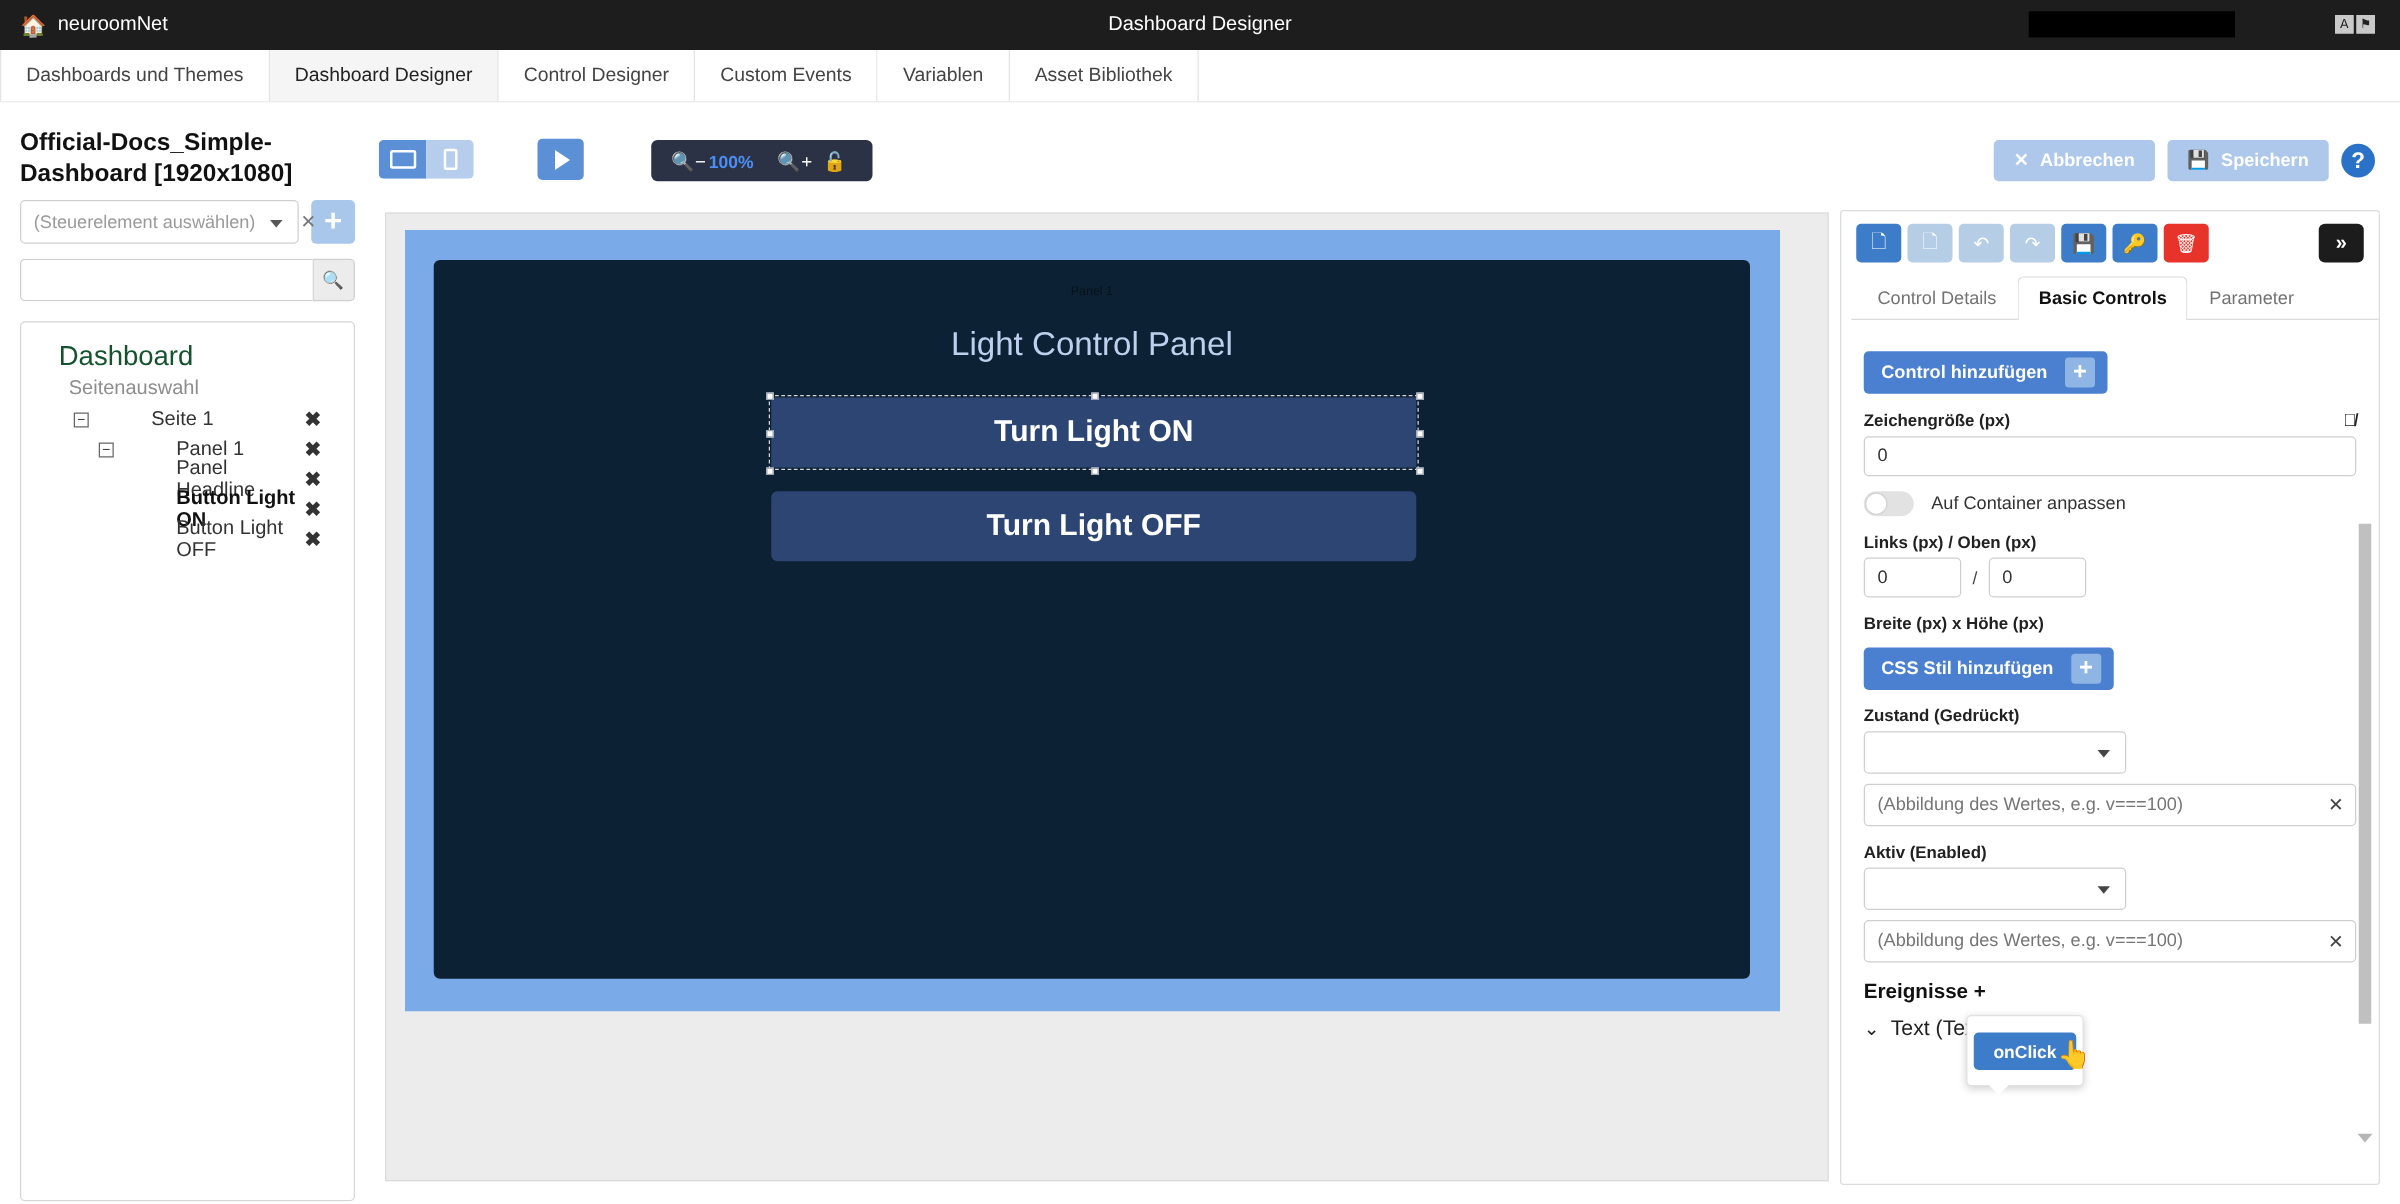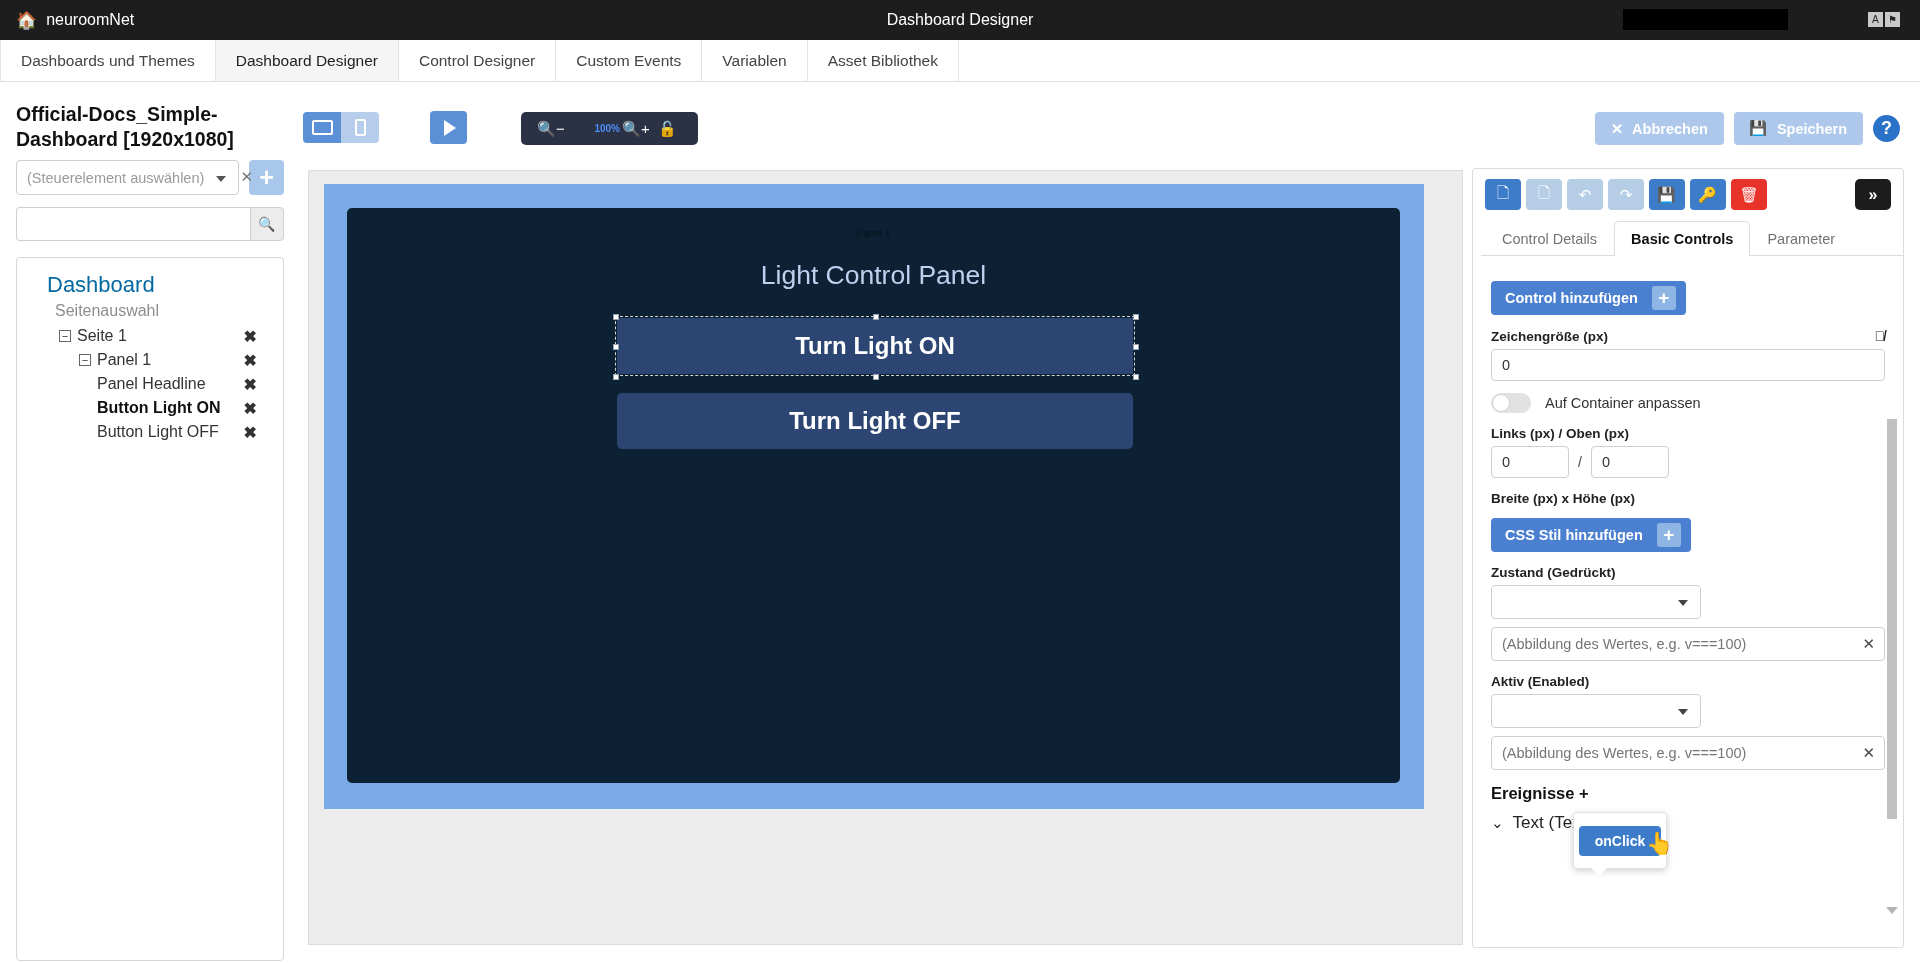--- a/index.html
+++ b/index.html
@@ -77,21 +77,21 @@
     border-top: 8px solid transparent; border-bottom: 8px solid transparent;
     margin-left: 3px;
   }
 
   .zoombar {
     position: absolute; left: 521px; top: 112px; height: 33px; width: 177px;
     background: #2b3245; border-radius: 5px;
     display: flex; align-items: center; padding: 0 14px; gap: 0;
   }
   .zoombar .zi { width: 32px; text-align: center; color: #fff; font-size: 15px; cursor: pointer; }
-  .zoom-pct { flex: 1; text-align: right; color: #4d8ef5; font-weight: 700; font-size: 10px; }
+  .zoom-pct { flex: 1; text-align: left; color: #4d8ef5; font-weight: 700; font-size: 14px; }
 
   .hdr-actions { position: absolute; right: 20px; top: 112px; display: flex; align-items: center; gap: 10px; }
   .btn-light {
     background: #adc8ea; color: #ffffff; border: none; border-radius: 4px;
     height: 33px; padding: 0 16px; font-size: 14.5px; font-weight: 700;
     display: flex; align-items: center; gap: 9px; cursor: pointer;
     font-family: "Liberation Sans", sans-serif;
   }
   .help-circle {
     width: 27px; height: 27px; border-radius: 50%; background: #2a72c8; color: #fff;
@@ -131,27 +131,27 @@
   .search-go {
     width: 34px; height: 34px; border: 1px solid #cfcfcf; border-radius: 0 4px 4px 0;
     background: #ececec; display: flex; align-items: center; justify-content: center;
     cursor: pointer; color: #444; font-size: 14px;
   }
 
   .tree-box {
     margin: 16px 16px 0 16px; border: 1px solid #d6d6d6; border-radius: 4px;
     height: 704px; background: #fff; padding: 14px 14px 0 14px; overflow: hidden;
   }
-  .tree-root { font-size: 22px; color: #0369a1; margin: 0 0 4px 16px; }
+  .tree-root { font-size: 22px; color: #14532d; margin: 0 0 4px 16px; }
   .tree-sub  { font-size: 16px; color: #8d8d8d; margin: 0 0 4px 24px; }
   .tree-item {
     display: flex; align-items: center; font-size: 16px; color: #333;
     height: 24px; cursor: pointer;
   }
-  .tree-item .lbl { flex: 1; }
+  .tree-item .lbl { flex: 1; margin-left: 44px; }
   .tree-item .xdel { color: #333; font-size: 16px; font-weight: 700; padding-right: 12px; cursor: pointer; }
   .tree-item.bold .lbl { font-weight: 700; color: #111; }
   .toggle-box {
     width: 12px; height: 12px; border: 1px solid #666; display: inline-flex;
     align-items: center; justify-content: center; margin-right: 6px;
     font-size: 11px; line-height: 1; color: #333; flex: none;
   }
 
   
   .canvas-outer {

